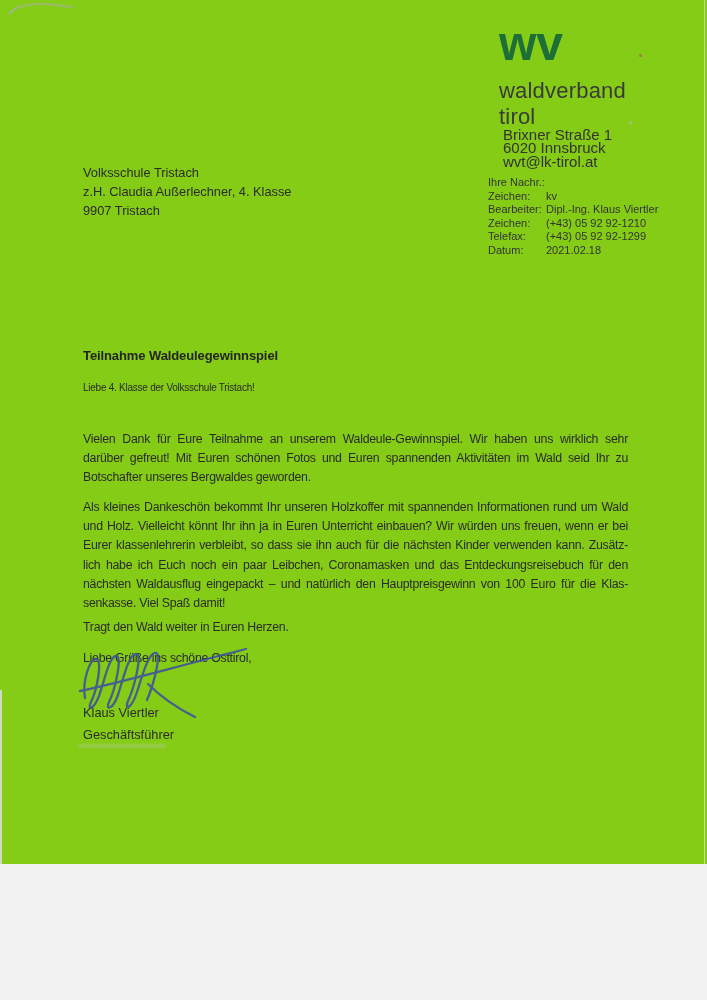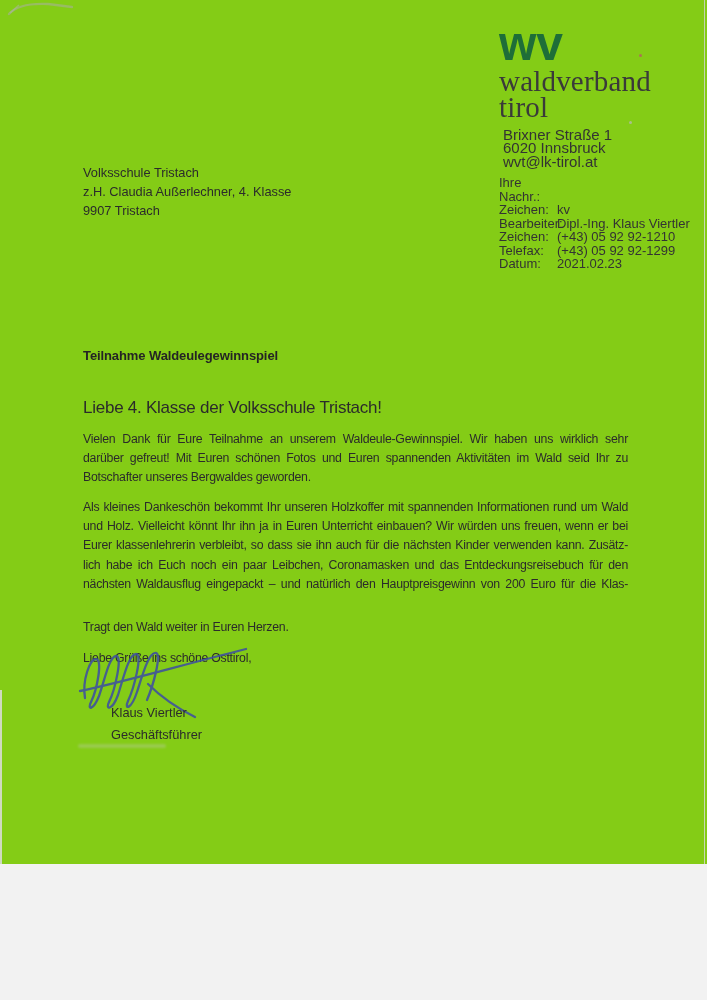--- a/index.html
+++ b/index.html
@@ -20,56 +20,55 @@
   
   .letterhead { position: absolute; left: 499px; top: 22px; }
   .logo-mark {
     font-size: 48px;
     font-weight: 700;
     line-height: 44px;
     letter-spacing: 0px;
     color: #1e6e38;
   }
   .logo-name {
-    font-size: 29px;
+    font-size: 22px;
     line-height: 26px;
     letter-spacing: 0.2px;
     color: #3a3a3a;
-    margin-top: 2px;
-    font-family: Liberation Serif, serif;
+    margin-top: 12px;
   }
 
   .sender-address {
     position: absolute; left: 503px; top: 128px;
     font-size: 15px; line-height: 13.4px; color: #333;
   }
 
   .reference-block {
-    position: absolute; left: 499px; top: 176px;
-    font-size: 13px; line-height: 13.5px; color: #333;
+    position: absolute; left: 488px; top: 176px;
+    font-size: 11px; line-height: 13.5px; color: #333;
   }
   .ref-row { display: flex; }
   .ref-label { width: 58px; flex: 0 0 58px; }
   .ref-value { white-space: nowrap; }
 
   
   .recipient-address {
     position: absolute; left: 83px; top: 163px;
     font-size: 12.8px; line-height: 19.2px; color: #2b2b2b;
   }
 
   
   .subject {
     position: absolute; left: 83px; top: 348px;
     font-size: 13px; font-weight: 700; color: #242424;
     letter-spacing: -0.1px;
   }
   .salutation {
-    position: absolute; left: 83px; top: 398px;
-    font-size: 17px; letter-spacing: -0.25px; color: #2b2b2b; text-align: center;
+    position: absolute; left: 83px; top: 382px;
+    font-size: 10px; letter-spacing: -0.25px; color: #2b2b2b; text-align: center;
   }
   .para {
     position: absolute; left: 83px; width: 545px;
     font-size: 12.3px; line-height: 19.2px;
     letter-spacing: -0.25px; color: #2b2b2b;
   }
   .para-1 { top: 430px; }
   .para-2 { top: 498px; }
   .para .line { text-align: justify; text-align-last: justify; }
   .para .line.last { text-align-last: left; }
@@ -81,21 +80,21 @@
   .closing-1 { top: 620px; }
   .closing-2 { top: 651px; }
 
   
   .signature-svg {
     position: absolute; left: 78px; top: 646px;
     width: 178px; height: 74px;
   }
   .signer {
     position: absolute; left: 83px; top: 702px;
-    font-size: 12.8px; line-height: 21.5px; color: #2b2b2b; margin-left: 28px;
+    font-size: 12.8px; line-height: 21.5px; color: #2b2b2b;
   }
 
   
   .artifact { position: absolute; pointer-events: none; }
   .edge-right {
     right: 2px; top: 0; width: 1px; height: 1000px;
     background: linear-gradient(#d4d4d6, #e3e3e5 40%, #d8d8da);
     opacity: 0.8;
   }
   .edge-left-bottom {
@@ -152,21 +151,21 @@
     <div class="ref-row">
       <div class="ref-label">Zeichen:</div>
       <div class="ref-value">(+43) 05 92 92-1210</div>
     </div>
     <div class="ref-row">
       <div class="ref-label">Telefax:</div>
       <div class="ref-value">(+43) 05 92 92-1299</div>
     </div>
     <div class="ref-row">
       <div class="ref-label">Datum:</div>
-      <div class="ref-value">2021.02.23</div>
+      <div class="ref-value">2021.02.18</div>
     </div>
   </div>
 
   <div class="recipient-address">
       <div class="line">Volksschule Tristach</div>
       <div class="line">z.H. Claudia Außerlechner, 4. Klasse</div>
       <div class="line last">9907 Tristach</div>
     </div>
 
   <div class="subject">Teilnahme Waldeulegewinnspiel</div>
@@ -176,21 +175,22 @@
   <div class="para para-1">
       <div class="line">Vielen Dank für Eure Teilnahme an unserem Waldeule-Gewinnspiel. Wir haben uns wirklich sehr</div>
       <div class="line">darüber gefreut! Mit Euren schönen Fotos und Euren spannenden Aktivitäten im Wald seid Ihr zu</div>
       <div class="line last">Botschafter unseres Bergwaldes geworden.</div>
     </div>
   <div class="para para-2">
       <div class="line">Als kleines Dankeschön bekommt Ihr unseren Holzkoffer mit spannenden Informationen rund um Wald</div>
       <div class="line">und Holz. Vielleicht könnt Ihr ihn ja in Euren Unterricht einbauen? Wir würden uns freuen, wenn er bei</div>
       <div class="line">Eurer klassenlehrerin verbleibt, so dass sie ihn auch für die nächsten Kinder verwenden kann. Zusätz-</div>
       <div class="line">lich habe ich Euch noch ein paar Leibchen, Coronamasken und das Entdeckungsreisebuch für den</div>
-      <div class="line">nächsten Waldausflug eingepackt – und natürlich den Hauptpreisgewinn von 200 Euro für die Klas-</div>
+      <div class="line">nächsten Waldausflug eingepackt – und natürlich den Hauptpreisgewinn von 100 Euro für die Klas-</div>
+      <div class="line last">senkasse. Viel Spaß damit!</div>
     </div>
 
   <div class="closing-line closing-1">Tragt den Wald weiter in Euren Herzen.</div>
   <div class="closing-line closing-2">Liebe Grüße ins schöne Osttirol,</div>
 
   <svg class="signature-svg" viewBox="0 0 178 74" fill="none" xmlns="http://www.w3.org/2000/svg">
     <g stroke="#3e50a0" stroke-width="2.3" stroke-linecap="round" fill="none" opacity="0.88">
       <path d="M 7 52 C 4 34, 12 13, 18 13 C 25 13, 19 44, 13 56 C 9 64, 15 65, 21 50
                C 27 33, 31 11, 38 10 C 45 9, 37 44, 31 56 C 27 64, 34 65, 40 49
                C 46 30, 51 8, 58 8 C 65 8, 56 42, 50 55 C 46 64, 53 64, 59 46

